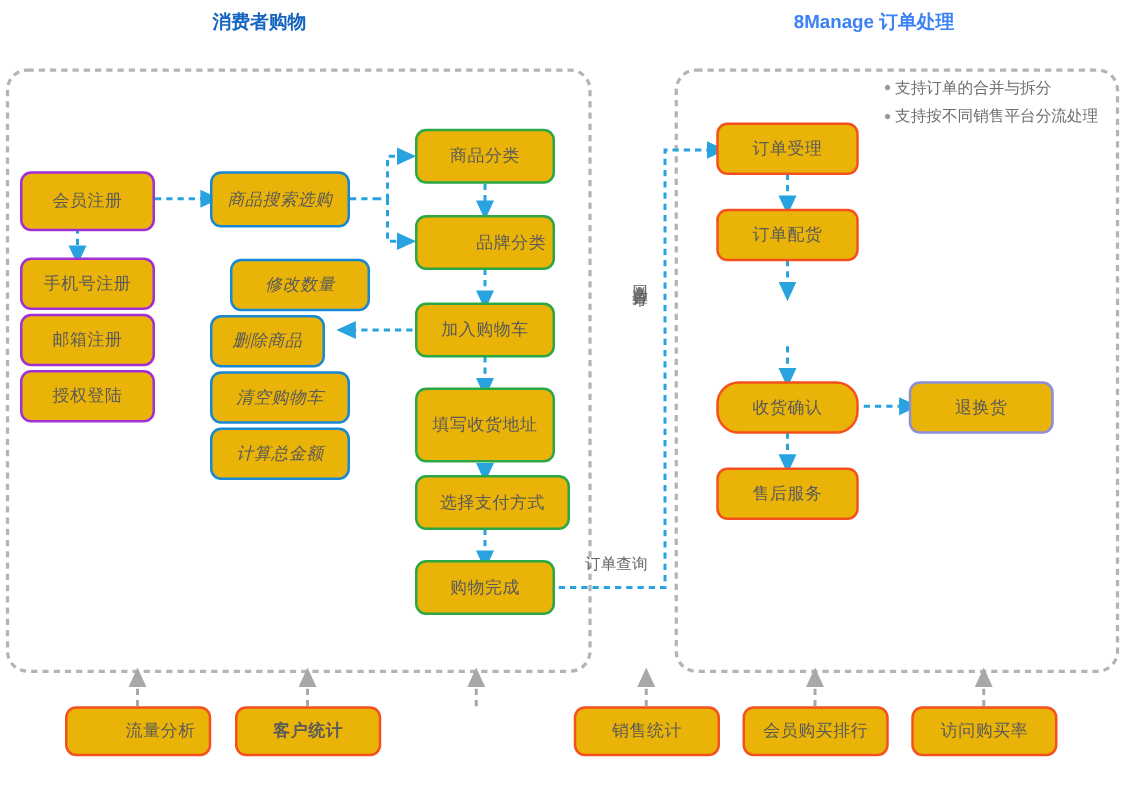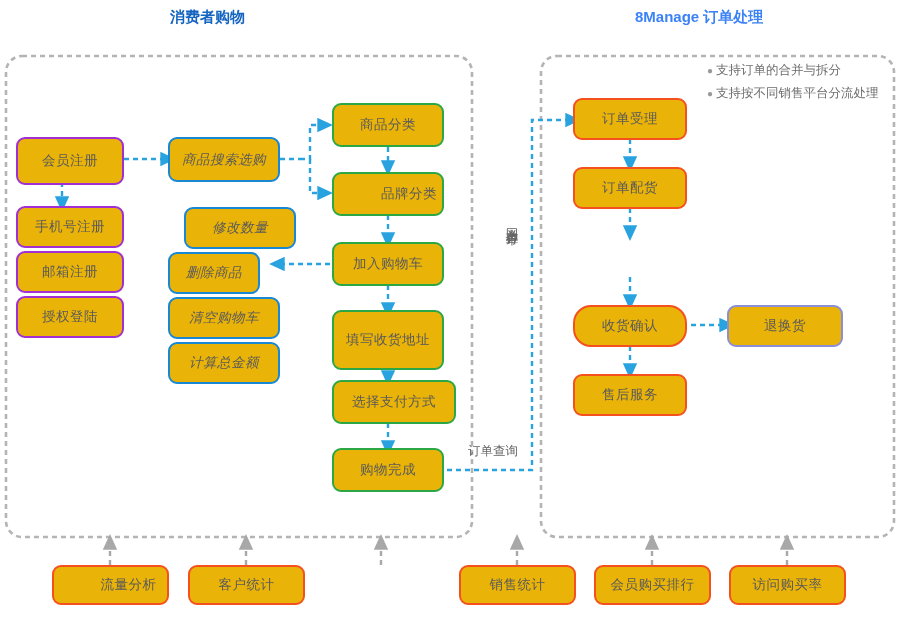--- a/index.html
+++ b/index.html
@@ -129,18 +129,18 @@
     <div class="bullet">
       <span class="dot">●</span>
       <span class="btxt">支持按不同销售平台分流处理</span>
     </div>
   </div>
 
   <div class="edge-label" id="label-order-query">订单查询</div>
   <div class="edge-label" id="label-online-order">网上客户订单</div>
 
   <div class="node n-orange" style="left:52px;top:565px;width:117px;height:40px;padding-left:36px;">流量分析</div>
-  <div class="node n-orange" style="left:188px;top:565px;width:117px;height:40px;">客户统计</div>
+  <div class="node n-orange" style="left:188px;top:565px;width:117px;height:40px;font-weight:bold;">客户统计</div>
   <div class="node n-orange" style="left:459px;top:565px;width:117px;height:40px;">销售统计</div>
   <div class="node n-orange" style="left:594px;top:565px;width:117px;height:40px;">会员购买排行</div>
   <div class="node n-orange" style="left:729px;top:565px;width:117px;height:40px;">访问购买率</div>
 
 </div>
 
 </body></html>

